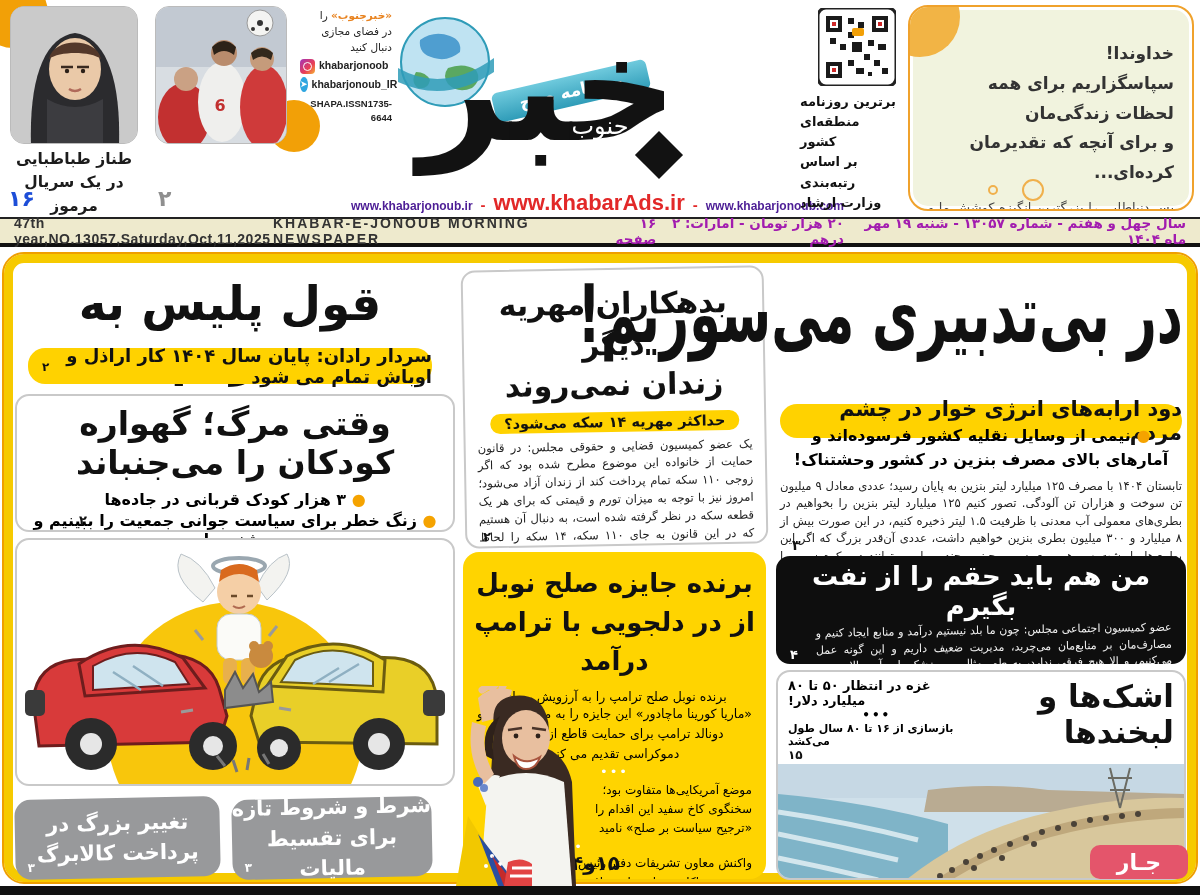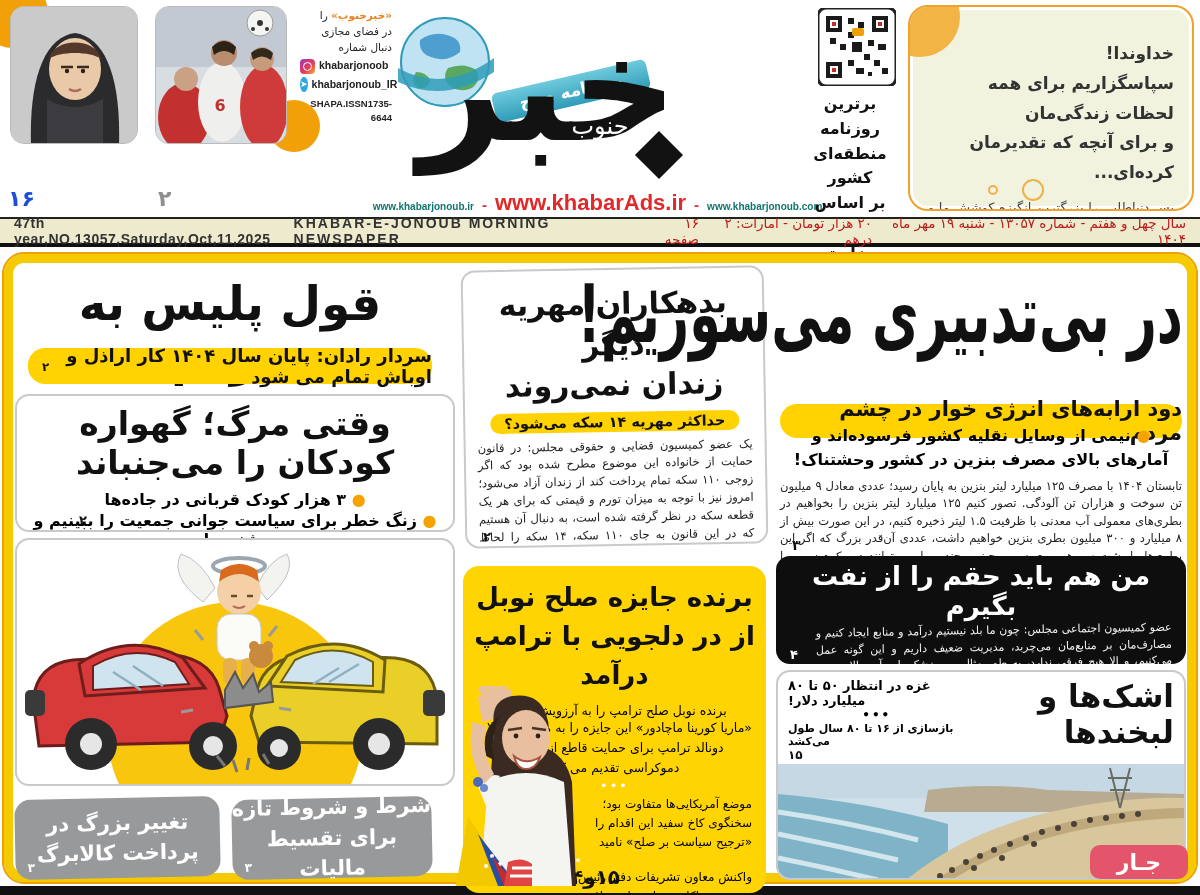--- a/index.html
+++ b/index.html
@@ -20,50 +20,50 @@
   .social-box .hl { color:#e8821e; font-weight:bold; }
   .handle-row { display:flex; align-items:center; gap:4px; direction:ltr; margin-top:3px; }
   .handle { font-size:10.5px; font-weight:bold; color:#222; font-family:"Liberation Sans",sans-serif; }
   .ig-icon { width:15px; height:15px; border-radius:4px; background:linear-gradient(135deg,#a334b9,#e93e55 60%,#f7b733); position:relative; }
   .ig-icon::after { content:""; position:absolute; inset:3px; border:1.5px solid #fff; border-radius:50%; }
   .tg-icon { width:15px; height:15px; border-radius:50%; background:#2fa6e0; color:#fff; font-size:9px; display:flex; align-items:center; justify-content:center; }
   .logo-word { font-weight:bold; color:#121212; letter-spacing:-4px; }
   .ribbon { background:linear-gradient(180deg,#6fcadd,#2f9cb8); color:#fff; border-radius:6px;
             display:flex; align-items:center; justify-content:center; font-weight:bold; }
   .url-line { display:flex; align-items:baseline; gap:8px; direction:ltr; font-family:"Liberation Sans",sans-serif; font-weight:bold; }
-  .url-blue { color:#0f766e; font-size:10px; }
+  .url-blue { color:#4c1d95; font-size:12px; }
   .url-red  { color:#e22828; font-size:22px; }
   .url-sep  { color:#e22828; font-size:15px; }
-  .qr-caption { font-size:16px; font-weight:bold; color:#111; line-height:1.55; text-align:center; }
+  .qr-caption { font-size:13px; font-weight:bold; color:#111; line-height:1.55; text-align:left; }
   .prayer { background:#f1f3de; border:2.5px solid #f0a22c; border-radius:20px; box-shadow:0 0 0 3px #fff inset; }
   .prayer-big { font-size:17px; font-weight:bold; color:#333; line-height:1.75; }
   .prayer-body { font-size:13px; color:#444; line-height:1.8; text-align:justify; }
   .prayer-bubble { border:2px solid #f0b04c; border-radius:50%; position:absolute; }
 
   
   .datestrip { background:#eeeacd; border-top:2px solid #222; border-bottom:4px solid #111;
                display:flex; align-items:center; justify-content:space-between; padding:0 14px; }
   .datestrip .en { font-family:"Liberation Sans",sans-serif; font-weight:bold; color:#333; font-size:14px; letter-spacing:.5px; }
-  .datestrip .fa-item { font-size:13.5px; font-weight:normal; color:#b91c1c; }
+  .datestrip .fa-item { font-size:13.5px; font-weight:bold; color:#a21caf; }
 
   
   .frame { border:9px solid #f6ca00; outline:2px solid #ef9f00; border-radius:20px; background:#fff; }
   .blackbar { background:#111; }
 
   
   .pill-yellow { background:#ffd200; border-radius:17px; display:flex; align-items:center; justify-content:center; color:#111; }
   .card { background:#fff; border:2.5px solid #c9c9c9; border-radius:14px; }
   .headline { color:#111; font-weight:bold; }
   .body-txt { font-size:12px; line-height:1.55; color:#222; }
   .pg { font-weight:bold; color:#111; font-size:14px; }
   .dot { color:#f5a300; font-weight:bold; }
   .gray-pill { background:#98999b; border-radius:16px; color:#fff; font-weight:bold; text-align:center;
                display:flex; flex-direction:column; justify-content:center; line-height:1.45; position:absolute; }
   .black-box { background:#0e0e0e; border-radius:14px; color:#fff; }
-  .yellow-box { background:#ffd400; border-radius:16px;margin-top:14px; }
+  .yellow-box { background:#ffd400; border-radius:16px; }
   .dots3 { color:#fff; letter-spacing:2px; font-size:13px; text-align:center; }
   .jar-tag { background:#e4556b; border-radius:10px; color:#fff; font-weight:bold; font-size:22px;
              display:flex; align-items:center; justify-content:center; }
 </style>
 </head>
 <body>
 
 <div class="page">
 
   <div class="abs corner-orange" style="left:-22px; top:-22px; width:70px; height:70px;"></div>
@@ -75,20 +75,24 @@
       <rect width="128" height="138" fill="#c4c4c4" opacity=".4"></rect>
       <path d="M20 138 C18 70 34 30 64 26 C94 30 110 70 108 138 Z" fill="#2b2b2e"></path>
       <ellipse cx="64" cy="62" rx="26" ry="31" fill="#eac9a8"></ellipse>
       <path d="M38 52 C42 30 86 30 90 52 C80 44 48 44 38 52 Z" fill="#54382a"></path>
       <path d="M50 60 l12 0 M66 60 l12 0" stroke="#3a2a20" stroke-width="2.4"></path>
       <circle cx="56" cy="64" r="2.2" fill="#2c2018"></circle>
         <circle cx="72" cy="64" r="2.2" fill="#2c2018"></circle>
       <path d="M58 82 q6 4 12 0" stroke="#b06a5a" stroke-width="2.4" fill="none"></path>
       <path d="M36 92 q28 16 56 0 l0 46 -56 0 Z" fill="#3c3c40"></path>
     </svg>
+  </div>
+  <div class="abs fa card-caption center" style="left:4px; top:148px; width:140px;">
+    <div>طناز طباطبایی</div>
+    <div>در یک سریال مرموز</div>
   </div>
   <div class="abs pagenum-hdr" style="left:8px; top:186px;">۱۶</div>
 
   <div class="abs photo-card" style="left:155px; top:6px; width:132px; height:138px;">
     <svg width="132" height="138" viewBox="0 0 132 138">
       <rect width="132" height="138" fill="#d8dde2"></rect>
       <rect y="0" width="132" height="60" fill="#c2c9d2"></rect>
       <circle cx="104" cy="16" r="13" fill="#f4f4f2" stroke="#999" stroke-width="1"></circle>
       <circle cx="104" cy="16" r="3" fill="#333"></circle>
         <circle cx="97" cy="22" r="2" fill="#333"></circle>
@@ -102,21 +106,21 @@
       <ellipse cx="108" cy="100" rx="24" ry="42" fill="#cf3a3a"></ellipse>
       <circle cx="106" cy="52" r="12" fill="#c59b7b"></circle>
       <path d="M95 46 q11 -10 22 0 l-2 7 q-9 -7 -18 0 Z" fill="#32281c"></path>
     </svg>
   </div>
   <div class="abs pagenum-hdr" style="left:158px; top:186px; color:#8f8f8f;">۲</div>
 
   <div class="abs fa social-box" style="left:300px; top:8px; width:92px;">
     <div><span class="hl">«خبرجنوب»</span><span> را</span></div>
     <div>در فضای مجازی</div>
-    <div>دنبال شماره</div>
+    <div>دنبال کنید</div>
     <div class="handle-row">
       <span class="ig-icon"></span>
       <span class="handle">khabarjonoob</span>
     </div>
     <div class="handle-row">
       <span class="tg-icon">➤</span>
       <span class="handle">khabarjonoub_IR</span>
     </div>
     <div class="handle" style="margin-top:4px; font-size:9.5px;">SHAPA.ISSN1735-6644</div>
   </div>

